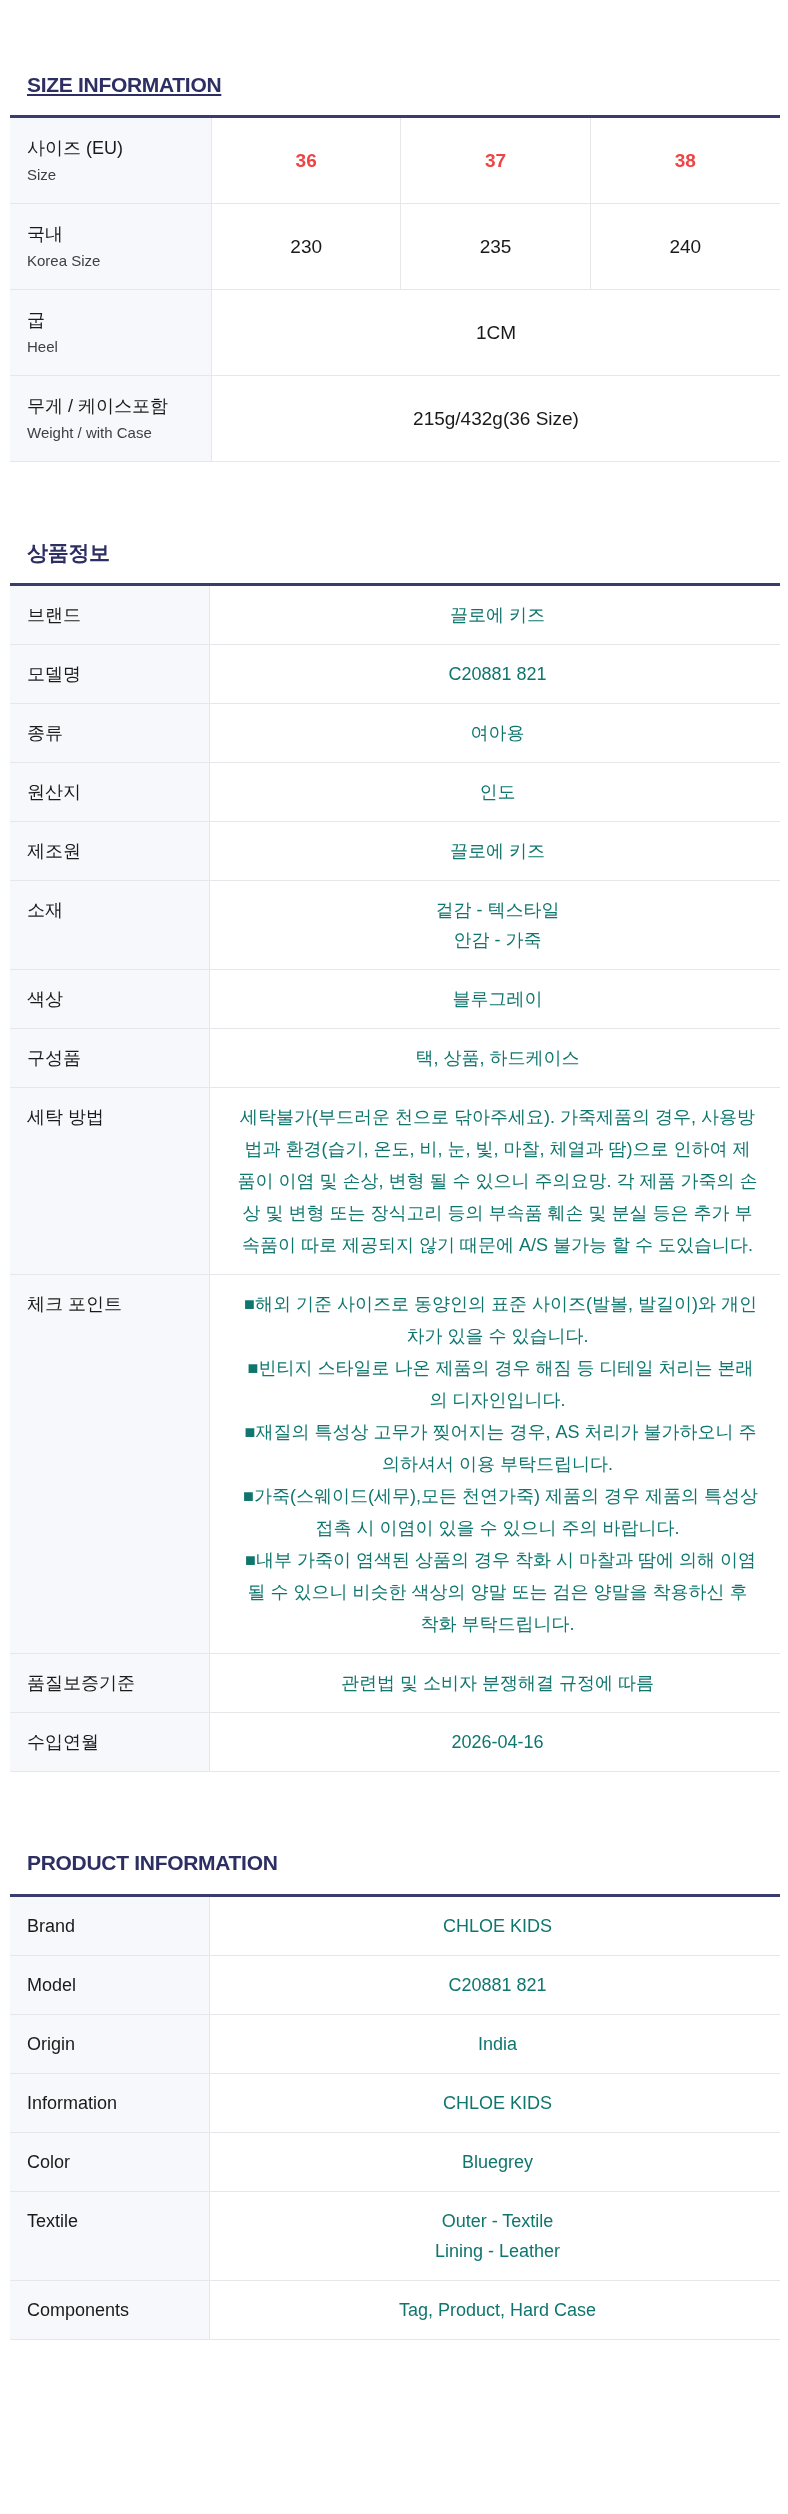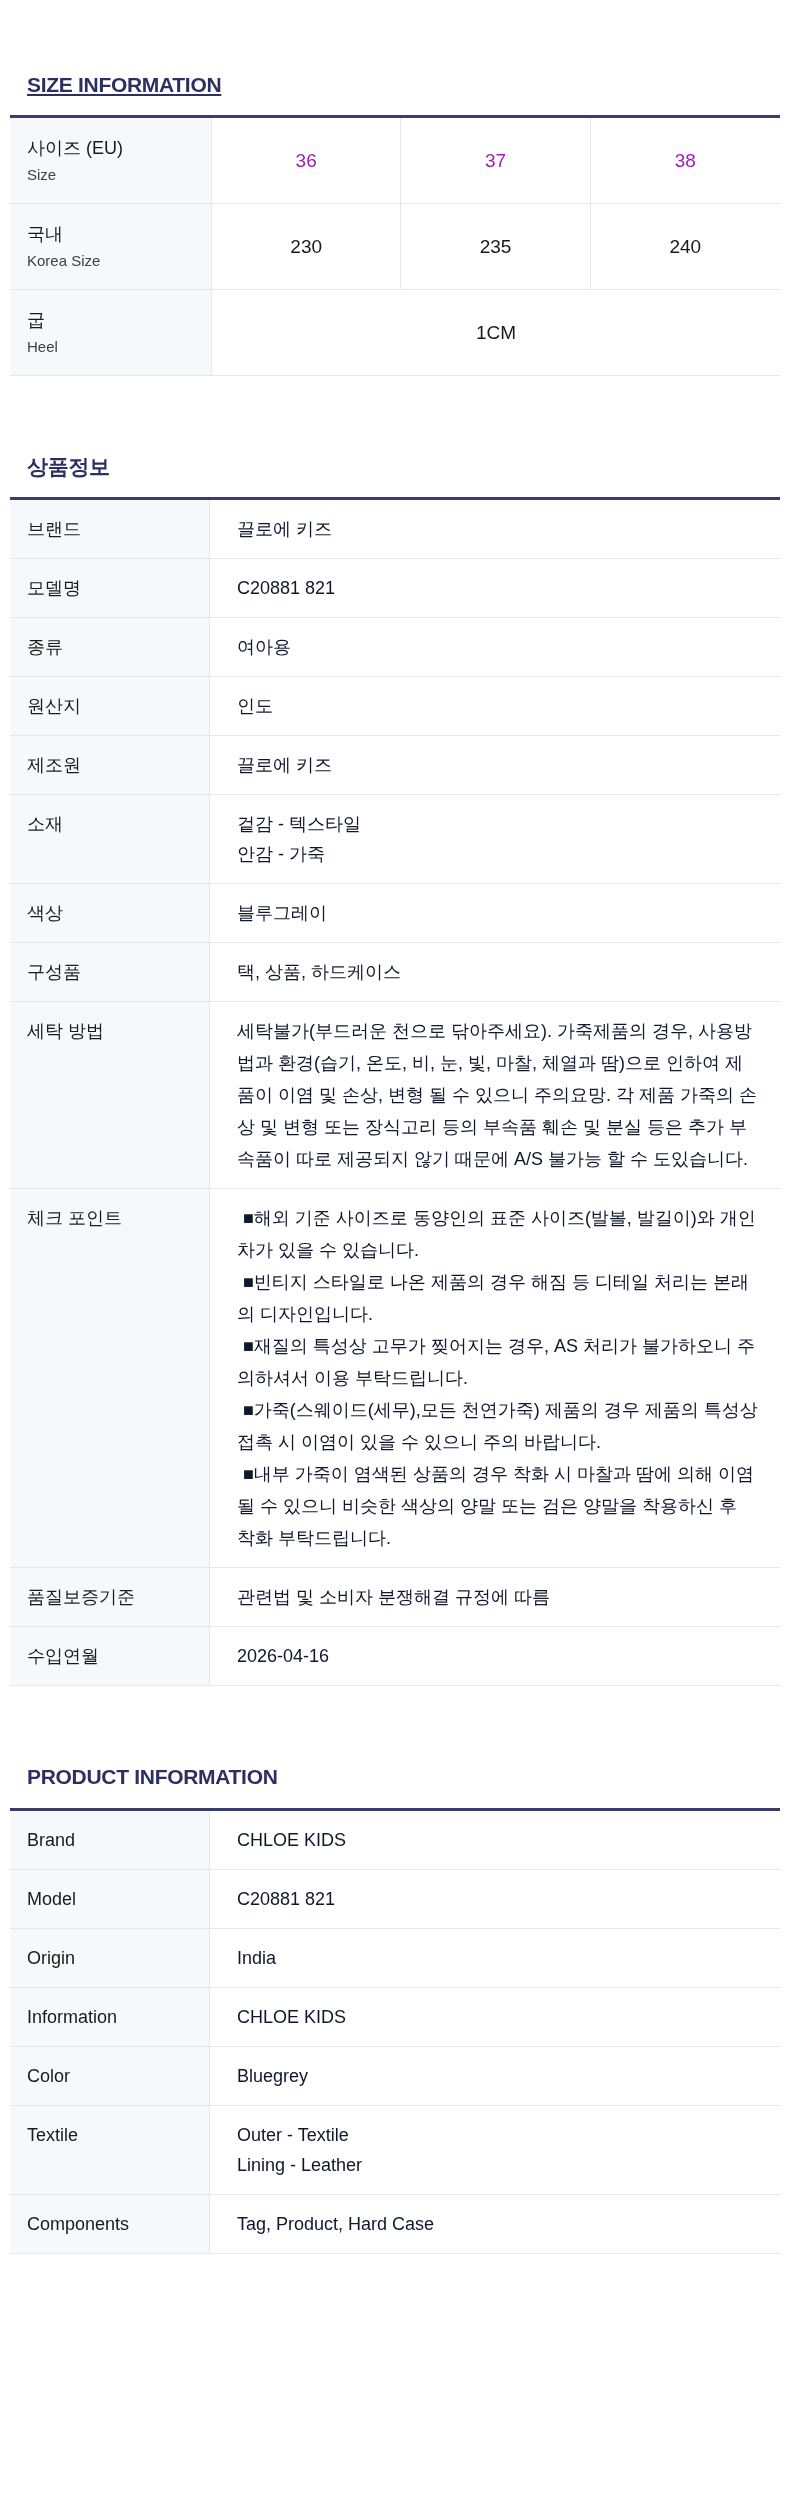--- a/index.html
+++ b/index.html
@@ -64,28 +64,29 @@
   .val-c {
     display: flex;
     align-items: center;
     justify-content: center;
     font-size: 19px;
     color: #1a1a1a;
     border-right: 1px solid #e7e7ea;
   }
   .val-c:last-child { border-right: none; }
   .val-c.grey {
-    color: #a21caf;
-    font-weight: normal;
+    color: #ef4444;
+    font-weight: bold;
   }
   .val {
     padding: 14px 22px 14px 27px;
     font-size: 18px;
     line-height: 30px;
-    color: #0f172a;
+    color: #0f766e;
+    text-align: center;
   }
   .val.long {
     padding-top: 13px;
     padding-bottom: 13px;
     line-height: 32px;
   }
   .val .line { display: block; }
   .bullet {
     text-indent: 6px;
     line-height: 32px;
@@ -115,20 +116,27 @@
     <div class="val-c">230</div>
     <div class="val-c">235</div>
     <div class="val-c">240</div>
   </div>
   <div class="row size-row" style="grid-template-columns: 202px 1fr;">
     <div class="lbl">
       <span class="lbl-ko">굽</span>
       <span class="lbl-en">Heel</span>
     </div>
     <div class="val-c">1CM</div>
+  </div>
+  <div class="row size-row" style="grid-template-columns: 202px 1fr;">
+    <div class="lbl">
+      <span class="lbl-ko">무게 / 케이스포함</span>
+      <span class="lbl-en">Weight / with Case</span>
+    </div>
+    <div class="val-c">215g/432g(36 Size)</div>
   </div>
 </div>
 
 <h2 class="section-title">상품정보</h2>
 
 <div class="tbl">
   <div class="row info-row">
     <div class="lbl">브랜드</div>
     <div class="val">끌로에 키즈</div>
   </div>

